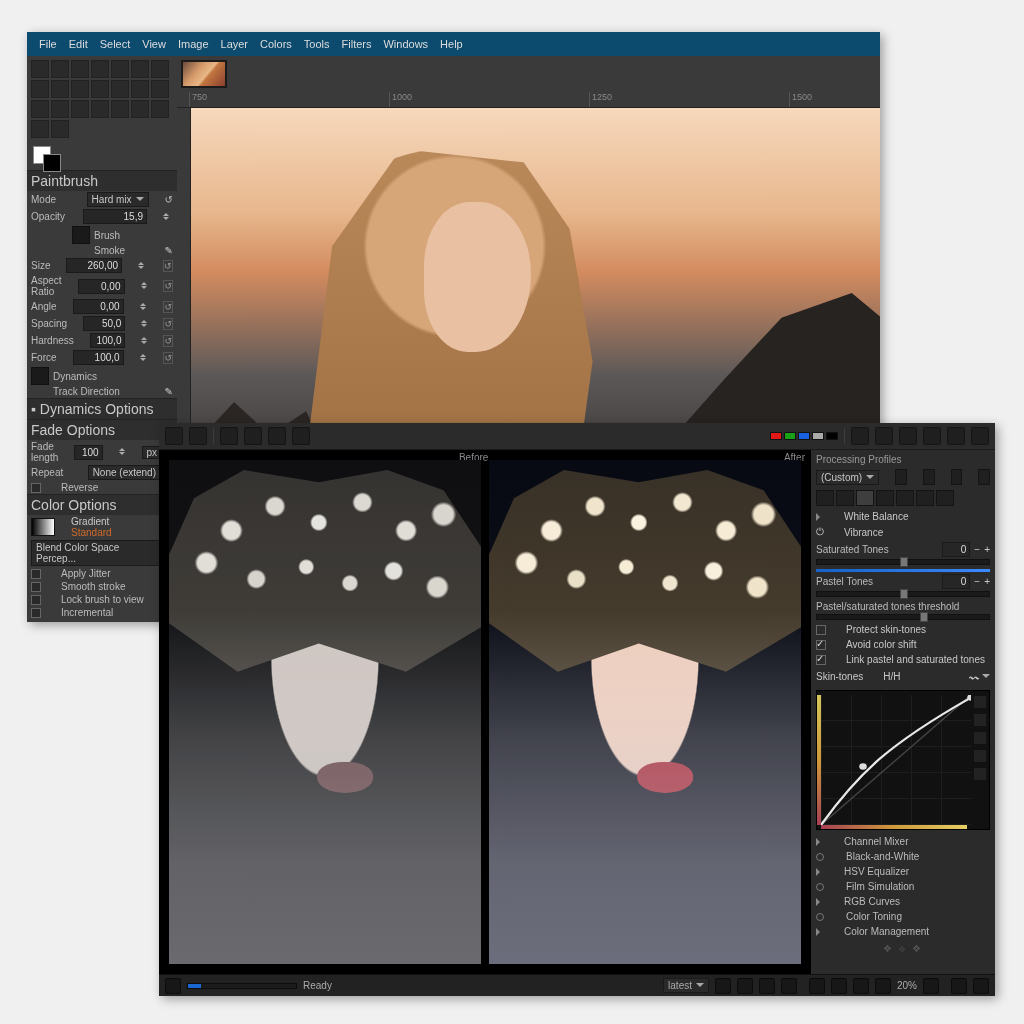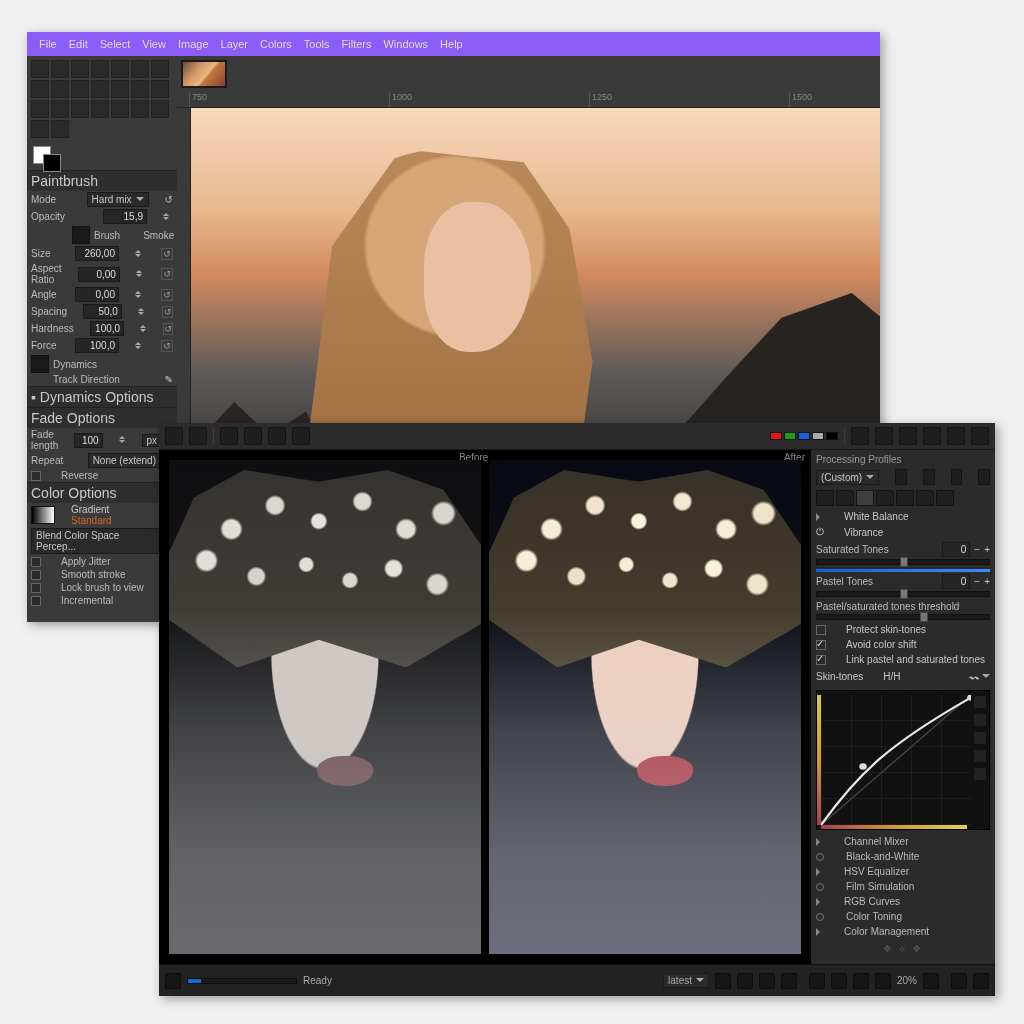--- a/index.html
+++ b/index.html
@@ -1,32 +1,32 @@
 <!DOCTYPE html>
 <html><head>
 <meta charset="utf-8">
 <style>
   * { margin:0; padding:0; box-sizing:border-box; }
   body { font-family: "Segoe UI", Tahoma, sans-serif; font-size:11px; color:#c8c8c8; background:#f0f0f0; width:1024px; height:1024px; position:relative; overflow:hidden; }
   .win { position:absolute; background:#3a3a3a; box-shadow: 3px 3px 10px rgba(0,0,0,.35); }
   
   .gimp { left:27px; top:32px; width:853px; height:590px; display:flex; flex-direction:column; }
-  .menubar { background:#8b5cf6; padding:4px 6px; display:flex; gap:0; font-size:11px; color:#ddd; }
+  .menubar { background:#0c4a6e; padding:4px 6px; display:flex; gap:0; font-size:11px; color:#ddd; }
   .menubar span { padding:2px 6px; cursor:default; }
   .gimp-body { flex:1; display:flex; overflow:hidden; }
   .left-col { width:150px; background:#3a3a3a; display:flex; flex-direction:column; font-size:10px; }
   .toolgrid { display:grid; grid-template-columns: repeat(7,18px); gap:2px; padding:4px; }
   .toolgrid .t { width:18px; height:18px; background:#2a2a2a; border:1px solid #222; }
   .swatch { padding:4px 6px; }
   .swatch .fg { width:18px; height:18px; background:#fff; border:1px solid #888; display:inline-block; position:relative; }
   .swatch .bg { width:18px; height:18px; background:#000; border:1px solid #888; display:inline-block; position:relative; top:8px; left:-8px; }
   .section-title { background:#2e2e2e; padding:2px 4px; border-top:1px solid #222; font-size:14px; }
   .row { display:flex; align-items:center; gap:16px; padding:1px 4px; }
   .rowlabel { flex:1; color:#bbb; font-size:10px; }
-  .numbox { width:44px; background:#262626; border:1px solid #1a1a1a; text-align:right; padding:1px 3px; font-size:10px; color:#ddd; }
+  .numbox { width:64px; background:#262626; border:1px solid #1a1a1a; text-align:right; padding:1px 3px; font-size:10px; color:#ddd; }
   .spin { width:10px; height:14px; display:inline-flex; flex-direction:column; }
   .spin b { width:0;height:0;border:3px solid transparent; }
   .spin .up { border-bottom-color:#aaa; margin-bottom:1px;}
   .spin .dn { border-top-color:#aaa; }
   .dropdown { background:#2a2a2a; border:1px solid #1a1a1a; padding:1px 4px; display:flex; align-items:center; gap:4px; font-size:10px; }
   .dropdown .dd { margin-left:auto; width:0;height:0;border:4px solid transparent;border-top-color:#aaa; margin-top:3px;}
   .chk { width:10px; height:10px; border:1px solid #666; background:#2a2a2a; display:inline-block; margin-right:4px; vertical-align:middle;}
   .canvas-col { flex:1; display:flex; flex-direction:column; background:#2e2e2e; }
   .canvas-tabs { height:36px; background:#3a3a3a; padding:4px; display:flex; align-items:center; gap:4px; }
   .thumb { width:46px; height:28px; background:linear-gradient(130deg,#6b4a3a 0%, #d69a6a 35%, #e9b786 55%, #c37740 60%, #8a402f 100%); border:2px solid #1b1b1b; }
@@ -99,21 +99,21 @@
      repeating-linear-gradient(90deg, #1e1e1e 0 1px, transparent 1px 20%); margin:4px 0 4px 4px;}
   .curvegrid svg { position:absolute; inset:0; width:100%; height:100%; }
   .curve-side { width:18px; display:flex; flex-direction:column; gap:4px; padding:4px 2px; }
   .curve-side .b { width:14px; height:14px; background:#222; border:1px solid #111; }
   .axis-bottom { position:absolute; left:4px; right:22px; bottom:0; height:4px; background:linear-gradient(90deg,#a63f54,#cf9a3a,#e4cf63);}
   .axis-left   { position:absolute; left:0; top:4px; bottom:4px; width:4px; background:linear-gradient(180deg,#d6c759,#cf9a3a,#a63f54);}
   .sectlist .row { color:#bbb; }
   .tri { width:0;height:0;border:4px solid transparent;border-left-color:#888; margin-right:4px; display:inline-block;}
   .dot { width:8px;height:8px;border:1px solid #777;border-radius:50%;margin-right:6px;display:inline-block;}
   .ornament { text-align:center; color:#555; padding:4px; letter-spacing:2px; }
-  .rt-status { height:32px; background:#222; display:flex; align-items:center; gap:6px; padding:0 6px; font-size:10px; color:#aaa; border-top:1px solid #111; }
+  .rt-status { height:22px; background:#222; display:flex; align-items:center; gap:6px; padding:0 6px; font-size:10px; color:#aaa; border-top:1px solid #111; }
   .rt-status .stretch { flex:1; }
   .rt-status .tb { width:16px;height:16px;background:#171717;border:1px solid #0c0c0c;border-radius:2px;}
   .progress { height:6px; width:110px; background:linear-gradient(90deg,#1a67d0 0 12%, #1b1b1b 12% 100%); border:1px solid #0c0c0c; }
   
   .caret-d { width:0;height:0;border:4px solid transparent;border-top-color:#aaa; display:inline-block; vertical-align:middle; margin-left:3px; }
   .reset { width:12px;height:12px;border:1px solid #555;display:inline-block;color:#999;text-align:center;line-height:10px;font-size:9px; }
 </style>
 </head>
 <body>
 
@@ -171,21 +171,21 @@
         <span style="color:#bbb;">↺</span>
       </div>
       <div class="row">
         <span class="rowlabel">Opacity</span>
         <span class="numbox">15,9</span>
         <span class="spin">
             <b class="up"></b>
             <b class="dn"></b>
           </span>
       </div>
-      <div class="row" style="flex-direction:row; align-items:stretch; gap:1px;padding-left:45px;">
+      <div class="row" style="flex-direction:column; align-items:stretch; gap:1px;padding-left:45px;">
         <div style="display:flex;align-items:center;gap:4px;">
           <div style="width:18px;height:18px;background:#1a1a1a;border:1px solid #111;"></div>
           <span class="rowlabel">Brush</span>
         </div>
         <div style="display:flex;align-items:center;gap:4px;">
           <span style="width:18px"></span>
           <span class="rowlabel">Smoke</span>
           <span>✎</span>
         </div>
       </div>

